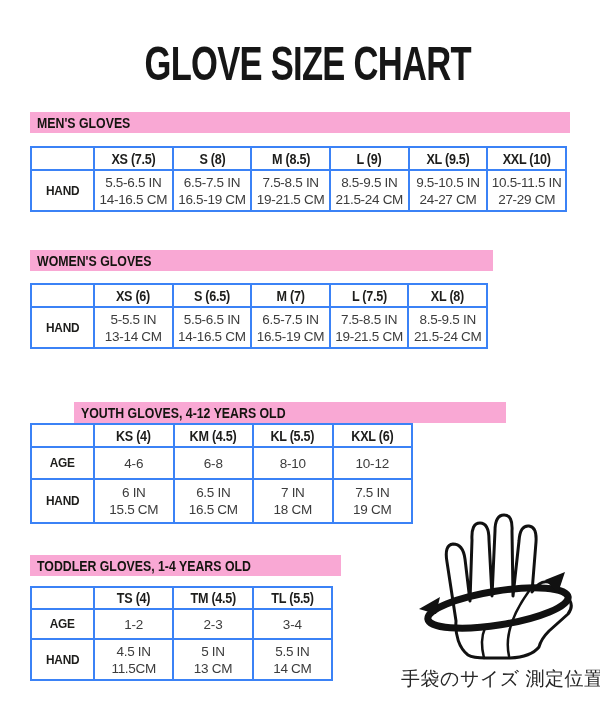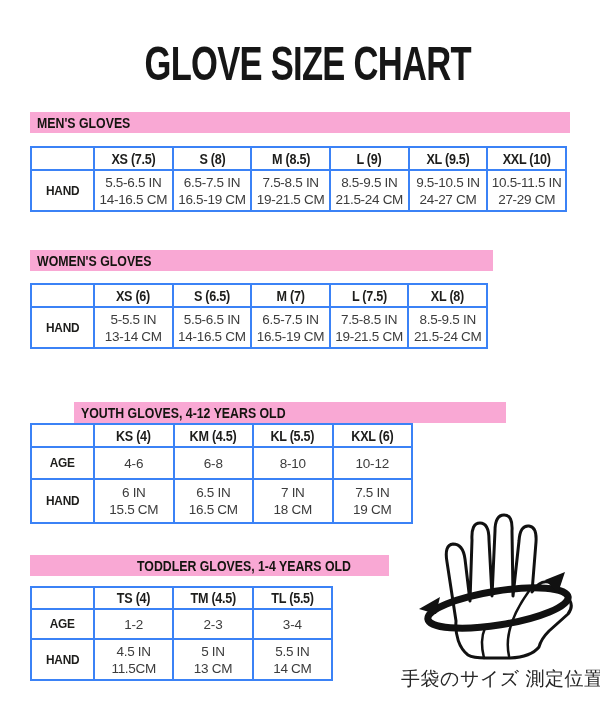--- a/index.html
+++ b/index.html
@@ -177,21 +177,21 @@
           <span class="ln">18 CM</span>
         </td>
     <td class="data">
           <span class="ln">7.5 IN</span>
           <span class="ln">19 CM</span>
         </td>
   </tr>
 </tbody>
   </table>
 
-<div class="abs bar" style="top:555px;left:30px;width:359px;text-align:right;">
+<div class="abs bar" style="top:555px;left:30px;width:311px;">
   <span>TODDLER GLOVES, 1-4 YEARS OLD</span>
 </div>
 <table class="abs" style="top:586px;left:30px;width:303px;">
   <colgroup>
       <col style="width:63px">
       <col>
       <col>
       <col>
     </colgroup>
   <tbody>

